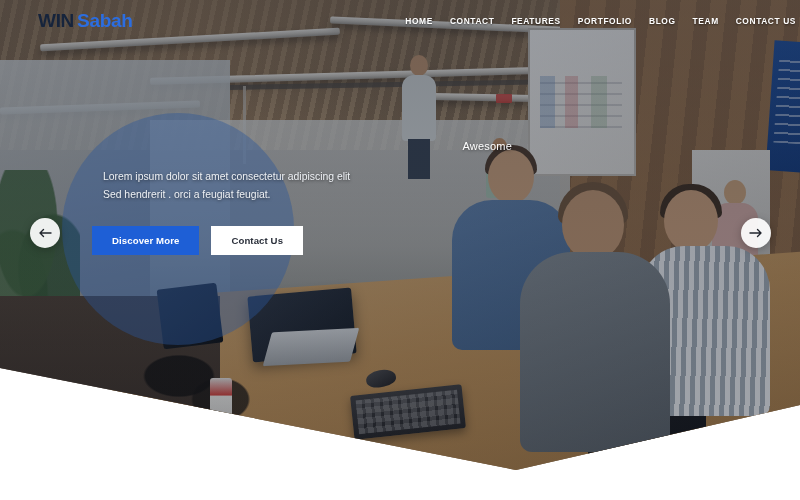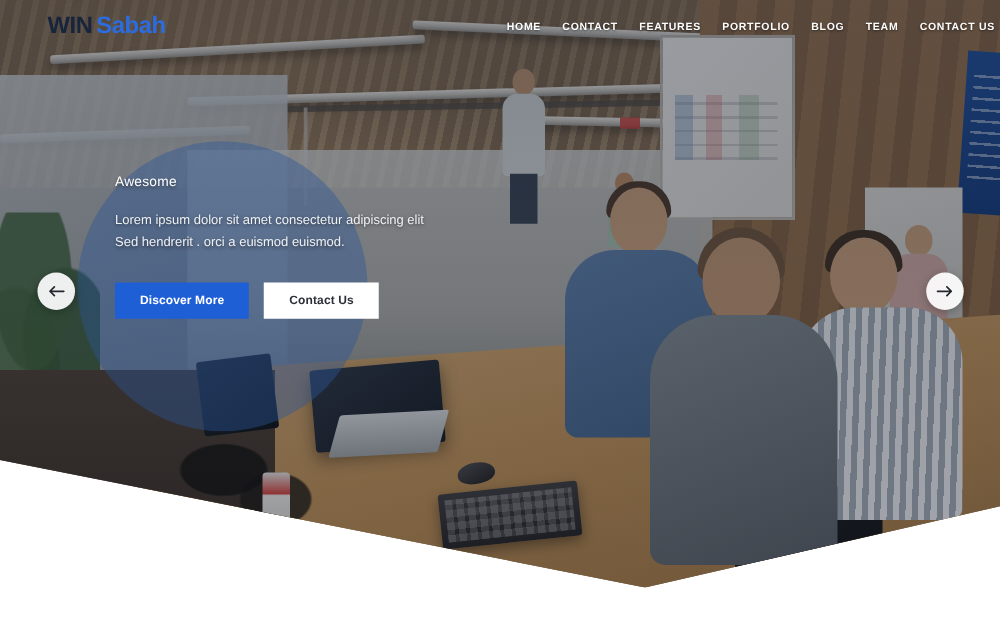--- a/index.html
+++ b/index.html
@@ -229,29 +229,31 @@
     color:#ffffff; font-size:8.4px; font-weight:700; letter-spacing:.6px;
     text-decoration:none; white-space:nowrap;
     text-shadow:0 1px 2px rgba(0,0,0,.5);
   }
 
   
   .hero-content { position:absolute; left:92px; top:140px; width:420px; z-index:11; }
   .eyebrow {
     color:#ffffff; font-size:11px; letter-spacing:.2px; margin-bottom:16px;
     text-shadow:0 1px 3px rgba(0,0,0,.45);
+    text-align:right;
   }
   .headline {
     color:#ffffff; font-size:31px; line-height:1.30; font-weight:700;
     letter-spacing:-.6px; margin-bottom:16px;
     text-shadow:0 2px 6px rgba(0,0,0,.4);
   }
   .subcopy {
     color:#eef1f5; font-size:10.4px; line-height:1.75; margin-bottom:22px;
     text-shadow:0 1px 3px rgba(0,0,0,.5);
+    margin-left:11px;
   }
   .btn-row { display:flex; gap:12px; }
   .btn {
     font-size:9.6px; font-weight:600; letter-spacing:.1px;
     padding:9px 20px; border:none; cursor:pointer; white-space:nowrap;
   }
   .btn-primary { background:#1e5fd6; color:#ffffff; }
   .btn-secondary { background:#ffffff; color:#2a2f3a; }
 
   
@@ -352,21 +354,21 @@
       <a href="#">BLOG</a>
       <a href="#">TEAM</a>
       <a href="#">CONTACT US</a>
     </nav>
   </div>
 
   <div class="hero-content">
     <div class="eyebrow">Awesome</div>
     <p class="subcopy">
       <span>Lorem ipsum dolor sit amet consectetur adipiscing elit</span><br>
-      <span>Sed hendrerit . orci a euismod euismod.</span>
+      <span>Sed hendrerit . orci a feugiat feugiat.</span>
     </p>
     <div class="btn-row">
       <button class="btn btn-primary">Discover More</button>
       <button class="btn btn-secondary">Contact Us</button>
     </div>
   </div>
 
   <div class="slider-arrow arrow-prev">
     <svg width="14" height="10" viewBox="0 0 14 10">
       <path d="M13 5 H2 M5.5 1.5 L2 5 L5.5 8.5" stroke="#22262e" stroke-width="1.4" fill="none" stroke-linecap="round" stroke-linejoin="round"></path>

